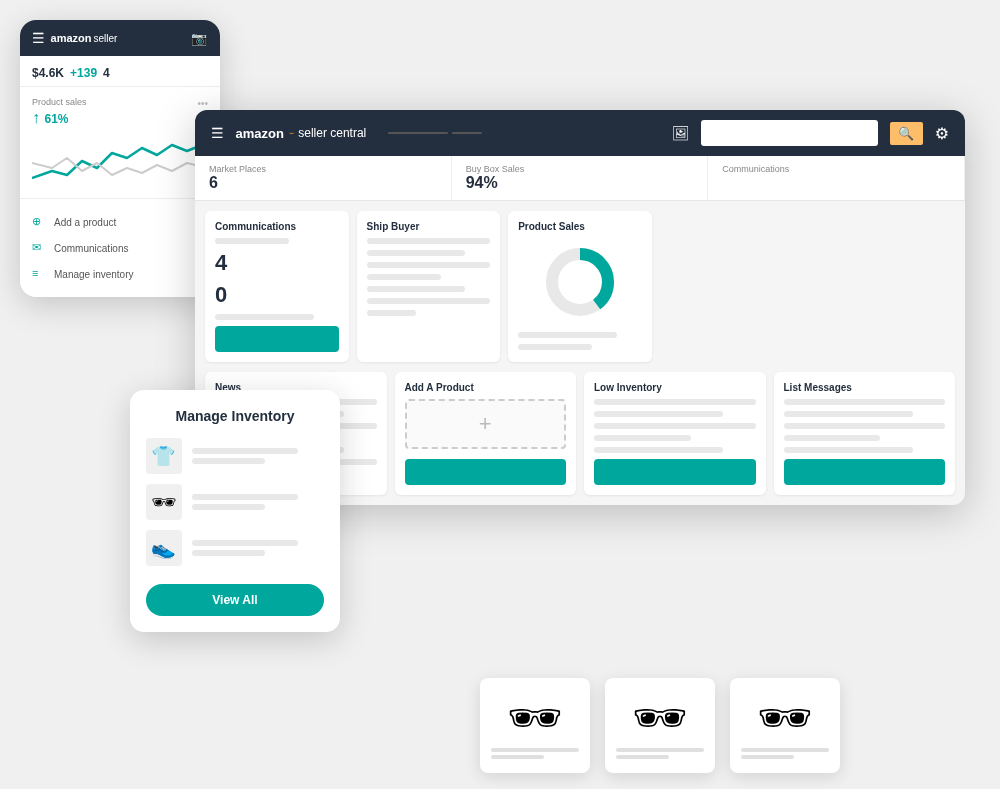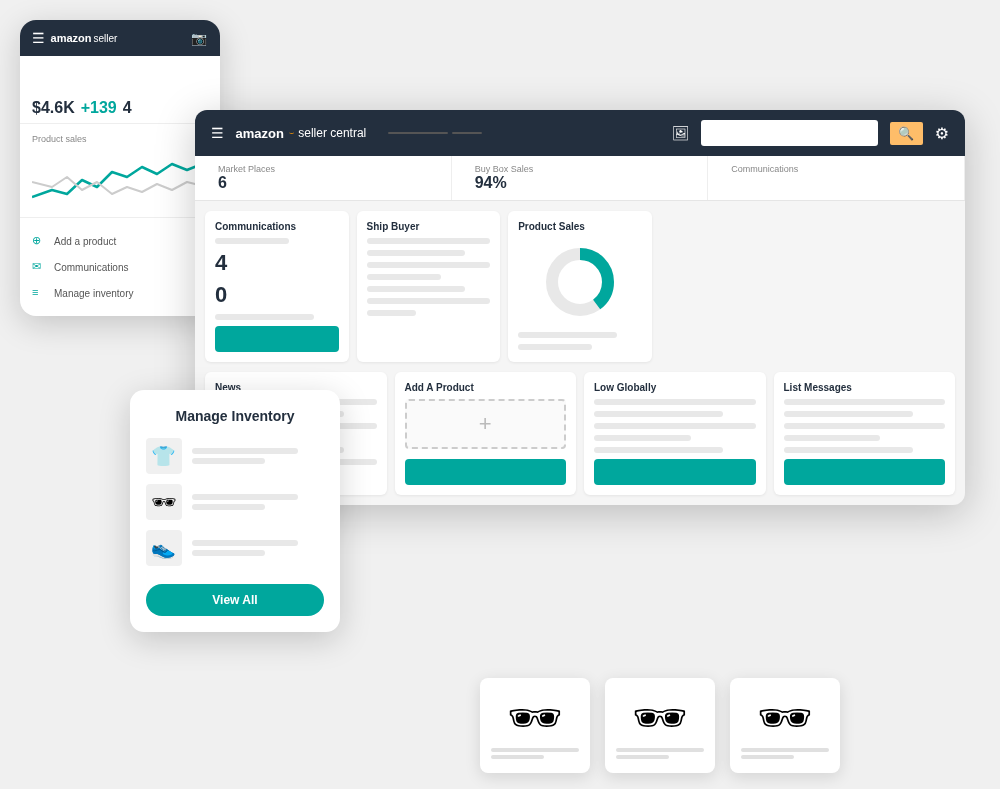--- a/index.html
+++ b/index.html
@@ -58,24 +58,23 @@
       color: #fff;
       font-size: 13px;
     }
     .mobile-stats {
       display: flex;
       gap: 6px;
       padding: 10px 12px 6px;
       border-bottom: 1px solid #eee;
     }
     .stat-item {
-      font-size: 16px;
+      font-size: 12px;
       font-weight: bold;
       color: #232f3e;
-      margin-top: 33px;
     }
     .stat-item.green { color: #00a79d; }
     .mobile-sales-section {
       padding: 10px 12px;
     }
     .product-sales-label {
       font-size: 9px;
       color: #888;
       margin-bottom: 2px;
     }
@@ -187,21 +186,21 @@
     }
 
     .desktop-stats-bar {
       background: #fff;
       display: flex;
       gap: 0;
       border-bottom: 1px solid #e5e5e5;
     }
     .dstat {
       flex: 1;
-      padding: 8px 23px;
+      padding: 8px 14px;
       border-right: 1px solid #eee;
     }
     .dstat-label { font-size: 9px; color: #888; }
     .dstat-value { font-size: 16px; font-weight: bold; color: #232f3e; }
 
     .desktop-content {
       padding: 10px;
       display: grid;
       grid-template-columns: repeat(5, 1fr);
       gap: 8px;
@@ -384,20 +383,24 @@
   <div class="mobile-stats">
     <span class="stat-item">$4.6K</span>
     <span class="stat-item green">+139</span>
     <span class="stat-item">4</span>
   </div>
   <div class="mobile-sales-section">
     <div style="display:flex;justify-content:space-between;align-items:center">
       <span class="product-sales-label">Product sales</span>
       <span class="dots-menu">•••</span>
     </div>
+    <div>
+      <span class="up-arrow">↑</span>
+      <span class="percent-label">61%</span>
+    </div>
     <div class="mobile-chart">
       <svg width="176" height="55" viewBox="0 0 176 55">
 
         <polyline points="0,45 20,38 35,42 50,28 65,35 80,20 95,25 110,15 125,22 140,12 155,18 175,10" fill="none" stroke="#00a79d" stroke-width="2.5" stroke-linejoin="round"></polyline>
 
         <polyline points="0,30 20,35 35,25 50,38 65,30 80,42 95,35 110,40 125,32 140,38 155,30 175,35" fill="none" stroke="#ccc" stroke-width="2" stroke-linejoin="round"></polyline>
       </svg>
     </div>
   </div>
   <div class="mobile-nav">
@@ -498,21 +501,21 @@
       <div class="placeholder-line long"></div>
     </div>
 
     <div class="widget">
       <div class="widget-title">Add A Product</div>
       <div class="plus-btn">+</div>
       <button class="widget-btn"></button>
     </div>
 
     <div class="widget">
-      <div class="widget-title">Low Globally</div>
+      <div class="widget-title">Low Inventory</div>
       <div class="placeholder-line long"></div>
       <div class="placeholder-line medium"></div>
       <div class="placeholder-line long"></div>
       <div class="placeholder-line short"></div>
       <div class="placeholder-line medium"></div>
       <button class="widget-btn"></button>
     </div>
 
     <div class="widget">
       <div class="widget-title">List Messages</div>

